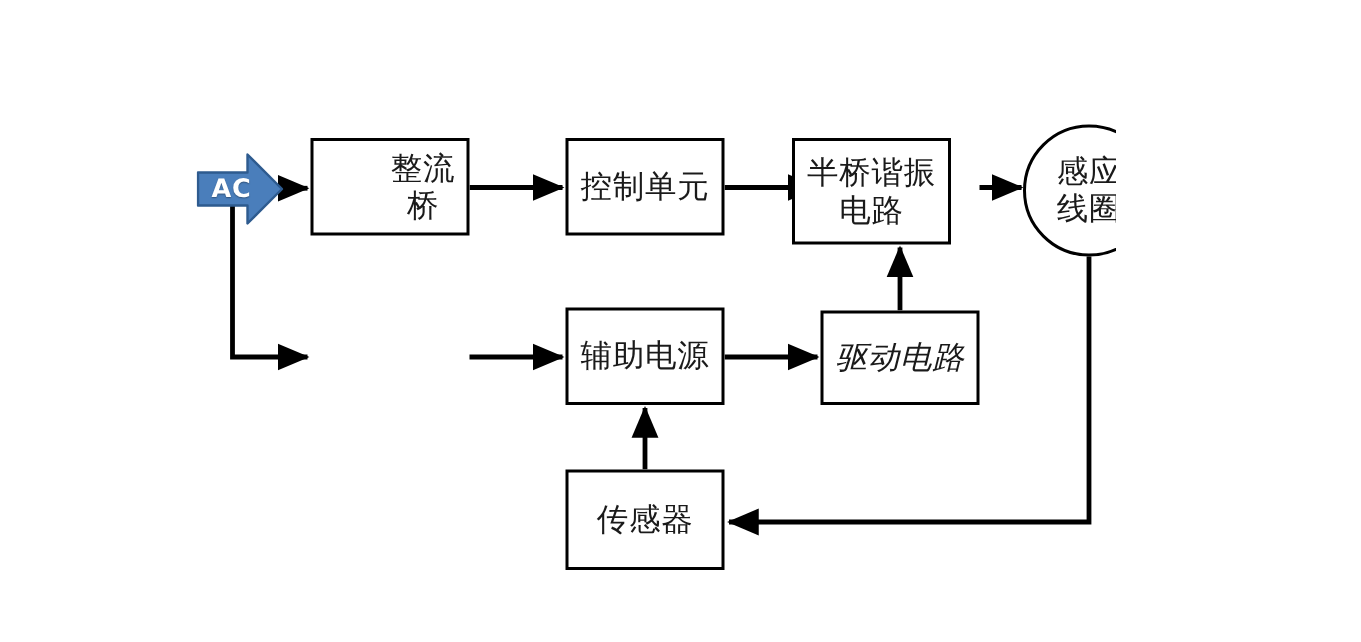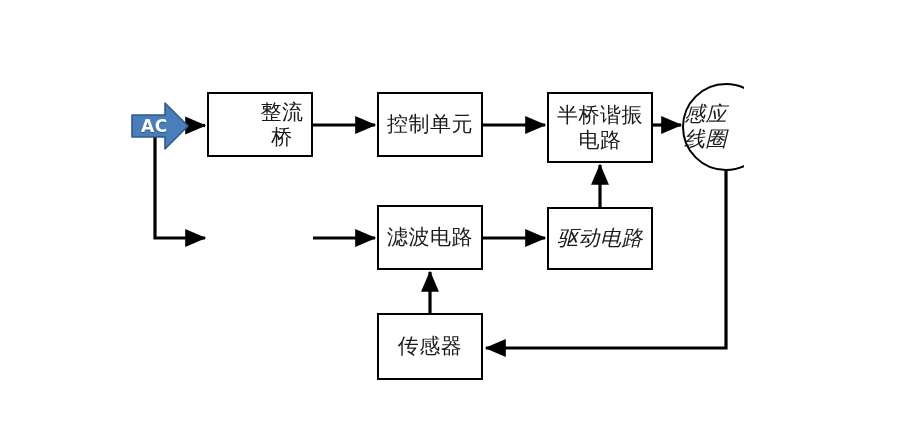--- a/index.html
+++ b/index.html
@@ -47,28 +47,27 @@
     white-space: pre-line;
   }
   .node-circle {
     position: absolute;
     box-sizing: border-box;
     border: 2.5px solid #000000;
     background: #ffffff;
     border-radius: 50%;
     display: flex;
     align-items: center;
-    justify-content: flex-start;
+    justify-content: center;
     text-align: center;
     color: #1a1a1a;
     font-size: 21px;
     line-height: 1.18;
     letter-spacing: 0.5px;
     z-index: 3;
-    font-style: italic;
   }
   .node-circle .lbl {
     display: block;
     white-space: pre-line;
   }
   .source-arrow {
     position: absolute;
     z-index: 4;
     display: flex;
     align-items: center;
@@ -127,28 +126,28 @@
   </div>
 
   <div class="block" id="blk-rectifier" style="left: 207px; top: 92px; width: 106px; height: 65px; padding-left: 44px;">
     <span class="lbl">整流桥</span>
   </div>
 
   <div class="block" id="blk-filter" style="left: 377px; top: 92px; width: 106px; height: 65px;">
     <span class="lbl">控制单元</span>
   </div>
 
-  <div class="block" id="blk-halfbridge" style="left: 547px; top: 92px; width: 106px; height: 71px; font-family: Liberation Serif, serif;">
+  <div class="block" id="blk-halfbridge" style="left: 528px; top: 92px; width: 106px; height: 71px; font-family: Liberation Serif, serif;">
     <span class="lbl">半桥谐振
 电路</span>
   </div>
 
 
   <div class="block" id="blk-control" style="left: 377px; top: 205px; width: 106px; height: 65px;">
-    <span class="lbl">滤波电路</span>
+    <span class="lbl">辅助电源</span>
   </div>
 
   <div class="block" id="blk-driver" style="left: 547px; top: 207px; width: 106px; height: 63px; font-style: italic;">
     <span class="lbl">驱动电路</span>
   </div>
 
   <div class="block" id="blk-sensor" style="left: 377px; top: 313px; width: 106px; height: 67px;">
     <span class="lbl">传感器</span>
   </div>
 

